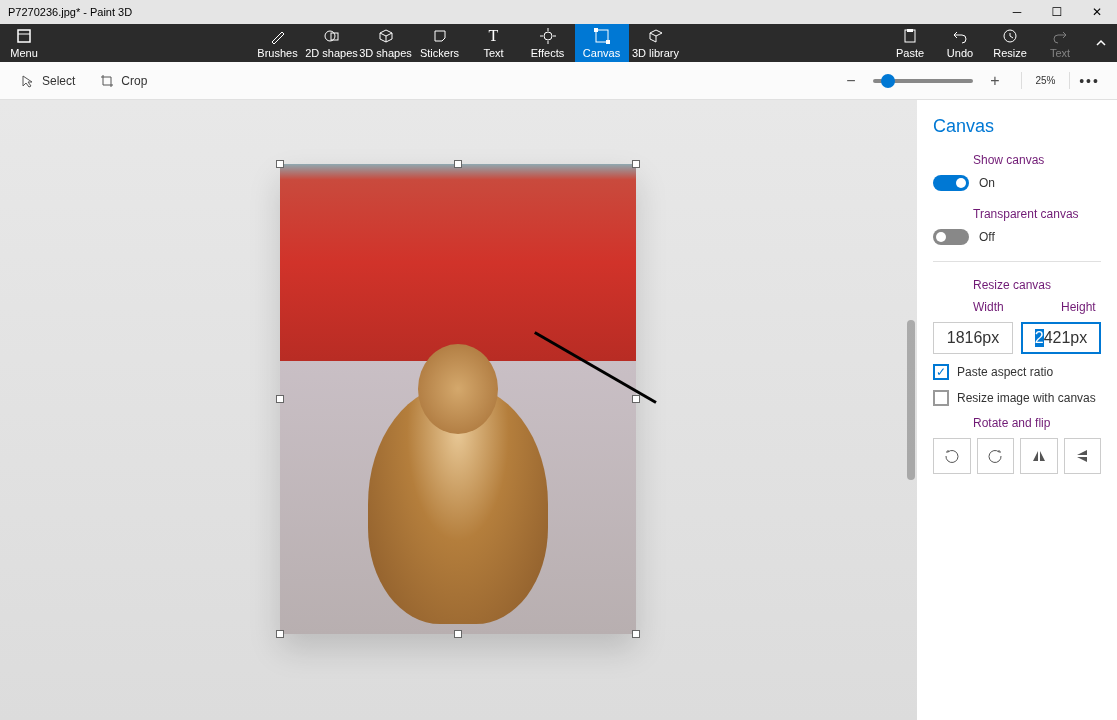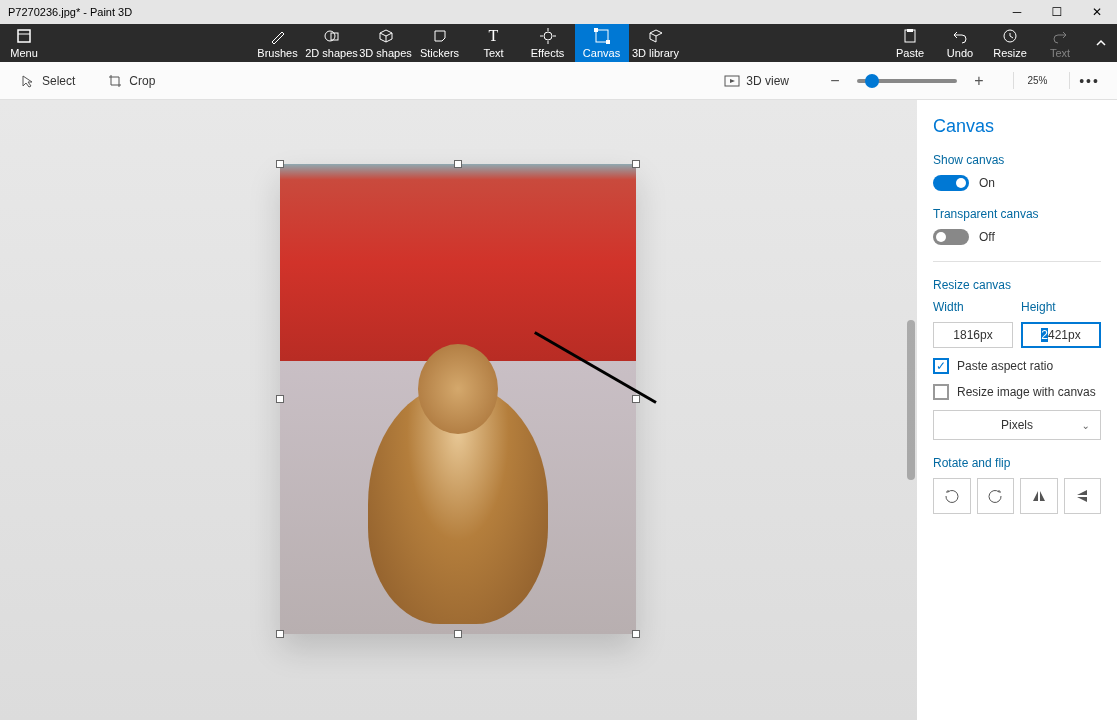--- a/index.html
+++ b/index.html
@@ -10,21 +10,21 @@
 .winbtn { width: 40px; height: 24px; display: flex; align-items: center; justify-content: center; font-size: 12px; cursor: default; }
 
 .ribbon { height: 38px; background: #2b2b2b; display: flex; color: #fff; font-size: 11px; }
 .ribbon-item { width: 54px; display: flex; flex-direction: column; align-items: center; justify-content: center; gap: 2px; cursor: default; }
 .ribbon-item.active { background: #0078d4; }
 .ribbon-item .ico { width: 18px; height: 18px; display: flex; align-items: center; justify-content: center; }
 .ribbon-right { display: flex; align-items: center; }
 .ribbon-right .ribbon-item { width: 50px; }
 .expand-btn { width: 32px; display: flex; align-items: center; justify-content: center; }
 
-.toolbar { height: 38px; background: #fbfbfb; border-bottom: 1px solid #e0e0e0; display: flex; align-items: center; padding: 10px 8px; font-size: 12px; color: #333; gap: 8px; }
+.toolbar { height: 38px; background: #fbfbfb; border-bottom: 1px solid #e0e0e0; display: flex; align-items: center; padding: 10px 8px; font-size: 12px; color: #333; }
 .tool-btn { display: flex; align-items: center; gap: 6px; padding: 0 12px; height: 100%; cursor: default; }
 .tool-btn .ti { width: 16px; height: 16px; display: flex; align-items: center; justify-content: center; }
 .toolbar .spacer { flex: 1; }
 .zoom-group { display: flex; align-items: center; gap: 8px; padding: 0 12px; }
 .zoom-btn { width: 28px; height: 28px; display: flex; align-items: center; justify-content: center; font-size: 16px; color: #555; cursor: default; }
 .zoom-slider { width: 100px; height: 4px; background: #888; border-radius: 2px; position: relative; }
 .zoom-thumb { width: 14px; height: 14px; background: #0078d4; border-radius: 50%; position: absolute; top: -5px; left: 8px; }
 .zoom-pct { width: 48px; text-align: center; font-size: 10px; border-left: 1px solid #ddd; height: 100%; display: flex; align-items: center; justify-content: center; }
 .more-btn { width: 40px; height: 100%; display: flex; align-items: center; justify-content: center; font-size: 14px; letter-spacing: 2px; border-left: 1px solid #ddd; }
 
@@ -37,30 +37,30 @@
 .dog::before { content: ''; position: absolute; top: -40px; left: 50px; width: 80px; height: 90px; background: radial-gradient(ellipse, #d4a86c 0%, #a56e34 100%); border-radius: 50%; }
 .leash { position: absolute; right: -20px; top: 40px; width: 140px; height: 3px; background: #000; transform: rotate(30deg); transform-origin: right; }
 .handle { position: absolute; width: 8px; height: 8px; background: #fff; border: 1px solid #666; }
 .h-tl { top: -4px; left: -4px; } .h-tm { top: -4px; left: 50%; margin-left: -4px; } .h-tr { top: -4px; right: -4px; }
 .h-ml { top: 50%; left: -4px; margin-top: -4px; } .h-mr { top: 50%; right: -4px; margin-top: -4px; }
 .h-bl { bottom: -4px; left: -4px; } .h-bm { bottom: -4px; left: 50%; margin-left: -4px; } .h-br { bottom: -4px; right: -4px; }
 .vscroll { position: absolute; right: 2px; top: 220px; width: 8px; height: 160px; background: rgba(0,0,0,0.25); border-radius: 4px; }
 
 .side-panel { width: 200px; background: #fff; padding: 16px; font-size: 12px; color: #333; overflow-y: auto; }
 .side-panel h2 { font-size: 18px; font-weight: 400; color: #0078d4; margin-bottom: 16px; }
-.sp-label { font-size: 12px; color: #0369a1; margin-bottom: 8px; display: block; }
+.sp-label { font-size: 12px; color: #701a75; margin-bottom: 8px; display: block; margin-left: 40px; }
 .toggle-row { display: flex; align-items: center; gap: 10px; margin-bottom: 16px; }
 .toggle { width: 36px; height: 16px; background: #888; border-radius: 8px; position: relative; cursor: pointer; }
 .toggle.on { background: #0078d4; }
 .toggle .knob { width: 10px; height: 10px; background: #fff; border-radius: 50%; position: absolute; top: 3px; left: 3px; }
 .toggle.on .knob { left: auto; right: 3px; }
 .divider { height: 1px; background: #e0e0e0; margin: 8px 0 16px; }
 .dim-row { display: flex; gap: 8px; margin-bottom: 10px; }
 .dim-col { flex: 1; }
-.dim-input { width: 100%; height: 26px; border: 1px solid #ccc; text-align: center; font-size: 12px; display: flex; align-items: center; justify-content: center; }
+.dim-input { width: 100%; height: 32px; border: 1px solid #ccc; text-align: center; font-size: 16px; display: flex; align-items: center; justify-content: center; }
 .dim-input.active { border: 2px solid #0078d4; }
 .check-row { display: flex; align-items: center; gap: 8px; margin-bottom: 10px; font-size: 12px; }
 .checkbox { width: 16px; height: 16px; border: 2px solid #0078d4; display: flex; align-items: center; justify-content: center; color: #0078d4; font-size: 12px; }
 .checkbox.empty { border-color: #999; color: transparent; }
 .dropdown { width: 100%; height: 30px; border: 1px solid #ccc; display: flex; align-items: center; justify-content: center; position: relative; font-size: 12px; margin-bottom: 16px; }
 .dropdown .chev { position: absolute; right: 10px; font-size: 10px; color: #666; }
 .flip-row { display: flex; gap: 6px; }
 .flip-btn { flex: 1; height: 36px; border: 1px solid #ccc; display: flex; align-items: center; justify-content: center; font-size: 14px; cursor: default; }
 </style>
 </head>
@@ -207,29 +207,20 @@
   </div>
   <div class="tool-btn">
     <span class="ti">
         <svg width="14" height="14" viewBox="0 0 14 14">
           <path d="M3 1 L3 11 L13 11 M1 3 L11 3 L11 13" fill="none" stroke="#555"></path>
         </svg>
       </span>
     <span>Crop</span>
   </div>
   <div class="spacer"></div>
-  <div class="tool-btn">
-    <span class="ti">
-        <svg width="16" height="16" viewBox="0 0 16 16">
-          <rect x="1" y="3" width="14" height="10" fill="none" stroke="#555"></rect>
-          <path d="M6 6 L11 8 L6 10 Z" fill="#555"></path>
-        </svg>
-      </span>
-    <span>3D view</span>
-  </div>
   <div class="zoom-group">
     <div class="zoom-btn">−</div>
     <div class="zoom-slider">
       <div class="zoom-thumb"></div>
     </div>
     <div class="zoom-btn">+</div>
   </div>
   <div class="zoom-pct">25%</div>
   <div class="more-btn">•••</div>
 </div>
@@ -296,24 +287,20 @@
 
     <div class="check-row">
       <div class="checkbox">✓</div>
       <span>Paste aspect ratio</span>
     </div>
     <div class="check-row">
       <div class="checkbox empty">✓</div>
       <span>Resize image with canvas</span>
     </div>
 
-    <div class="dropdown">
-      <span>Pixels</span>
-      <span class="chev">⌄</span>
-    </div>
 
     <span class="sp-label">Rotate and flip</span>
     <div class="flip-row">
       <div class="flip-btn">
           <svg width="16" height="16" viewBox="0 0 16 16">
             <path d="M4 4 A6 6 0 1 1 2 8" fill="none" stroke="#555"></path>
             <path d="M2 4 L4 4 L4 2" fill="none" stroke="#555"></path>
           </svg>
         </div>
       <div class="flip-btn">

